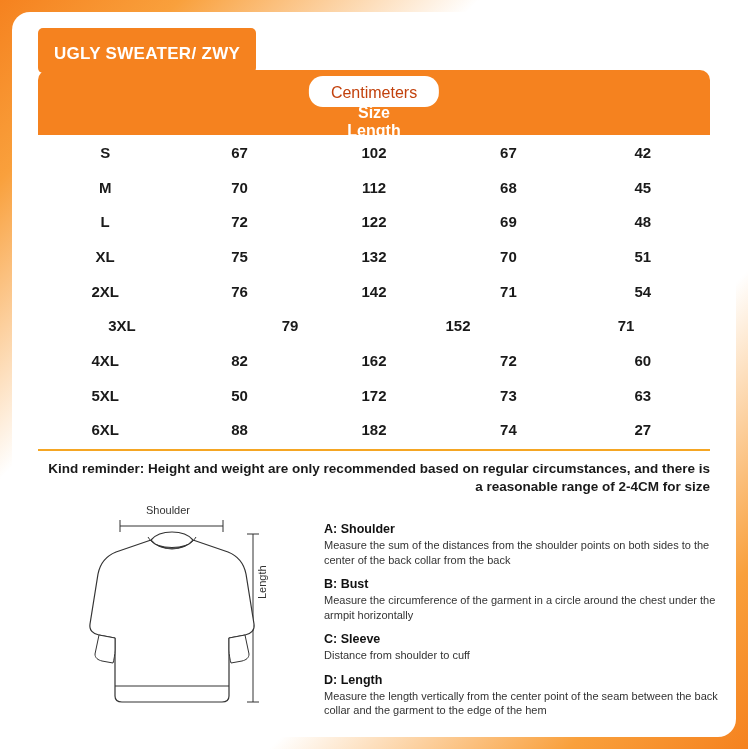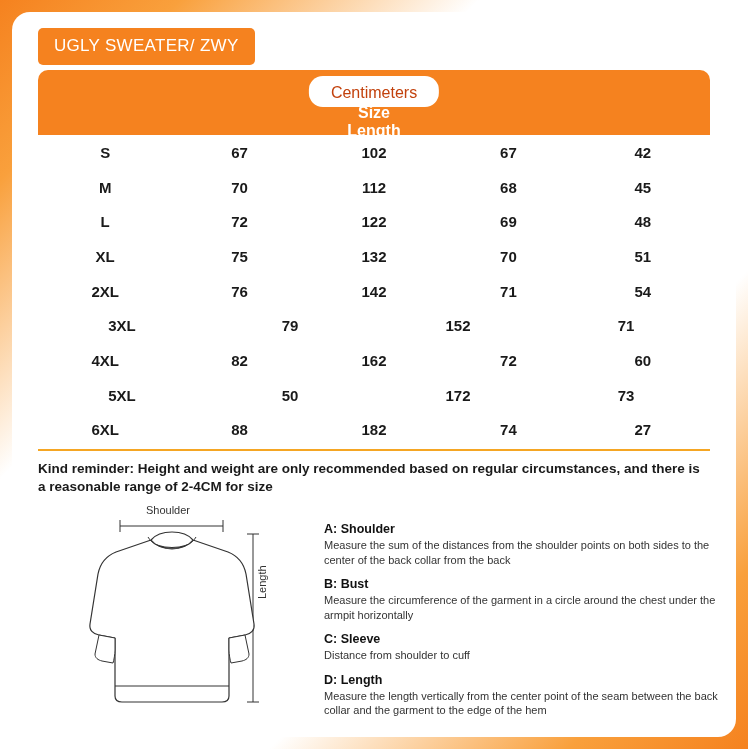--- a/index.html
+++ b/index.html
@@ -42,23 +42,23 @@
   }
 
   
   .title-bar {
     position: absolute;
     left: 26px;
     top: 16px;
     background: #f5821f;
     color: #ffffff;
     font-size: 17px;
-    font-weight: normal;
+    font-weight: bold;
     letter-spacing: 0.3px;
-    padding: 8px 16px 9px 16px;
+    padding: 16px 16px 9px 16px;
     border-radius: 5px;
     text-align: right;
   }
 
   
   .table-head {
     position: absolute;
     left: 26px;
     top: 58px;
     width: 672px;
@@ -121,21 +121,21 @@
     width: 672px;
     height: 2px;
     background: #f5a623;
   }
 
   .reminder {
     position: absolute;
     left: 26px;
     top: 448px;
     width: 672px;
-    text-align: left;
+    text-align: right;
     font-size: 13.5px;
     font-weight: bold;
     color: #1a1a1a;
     line-height: 1.35;
   }
 
   
   .lower {
     position: absolute;
     left: 26px;
@@ -258,20 +258,21 @@
         <div class="cell">82</div>
         <div class="cell">162</div>
         <div class="cell">72</div>
         <div class="cell">60</div>
       </div>
       <div class="row">
         <div class="cell">5XL</div>
         <div class="cell">50</div>
         <div class="cell">172</div>
         <div class="cell">73</div>
+        <div class="cell">63</div>
       </div>
       <div class="row">
         <div class="cell">6XL</div>
         <div class="cell">88</div>
         <div class="cell">182</div>
         <div class="cell">74</div>
         <div class="cell">27</div>
       </div>
     </div>
 

